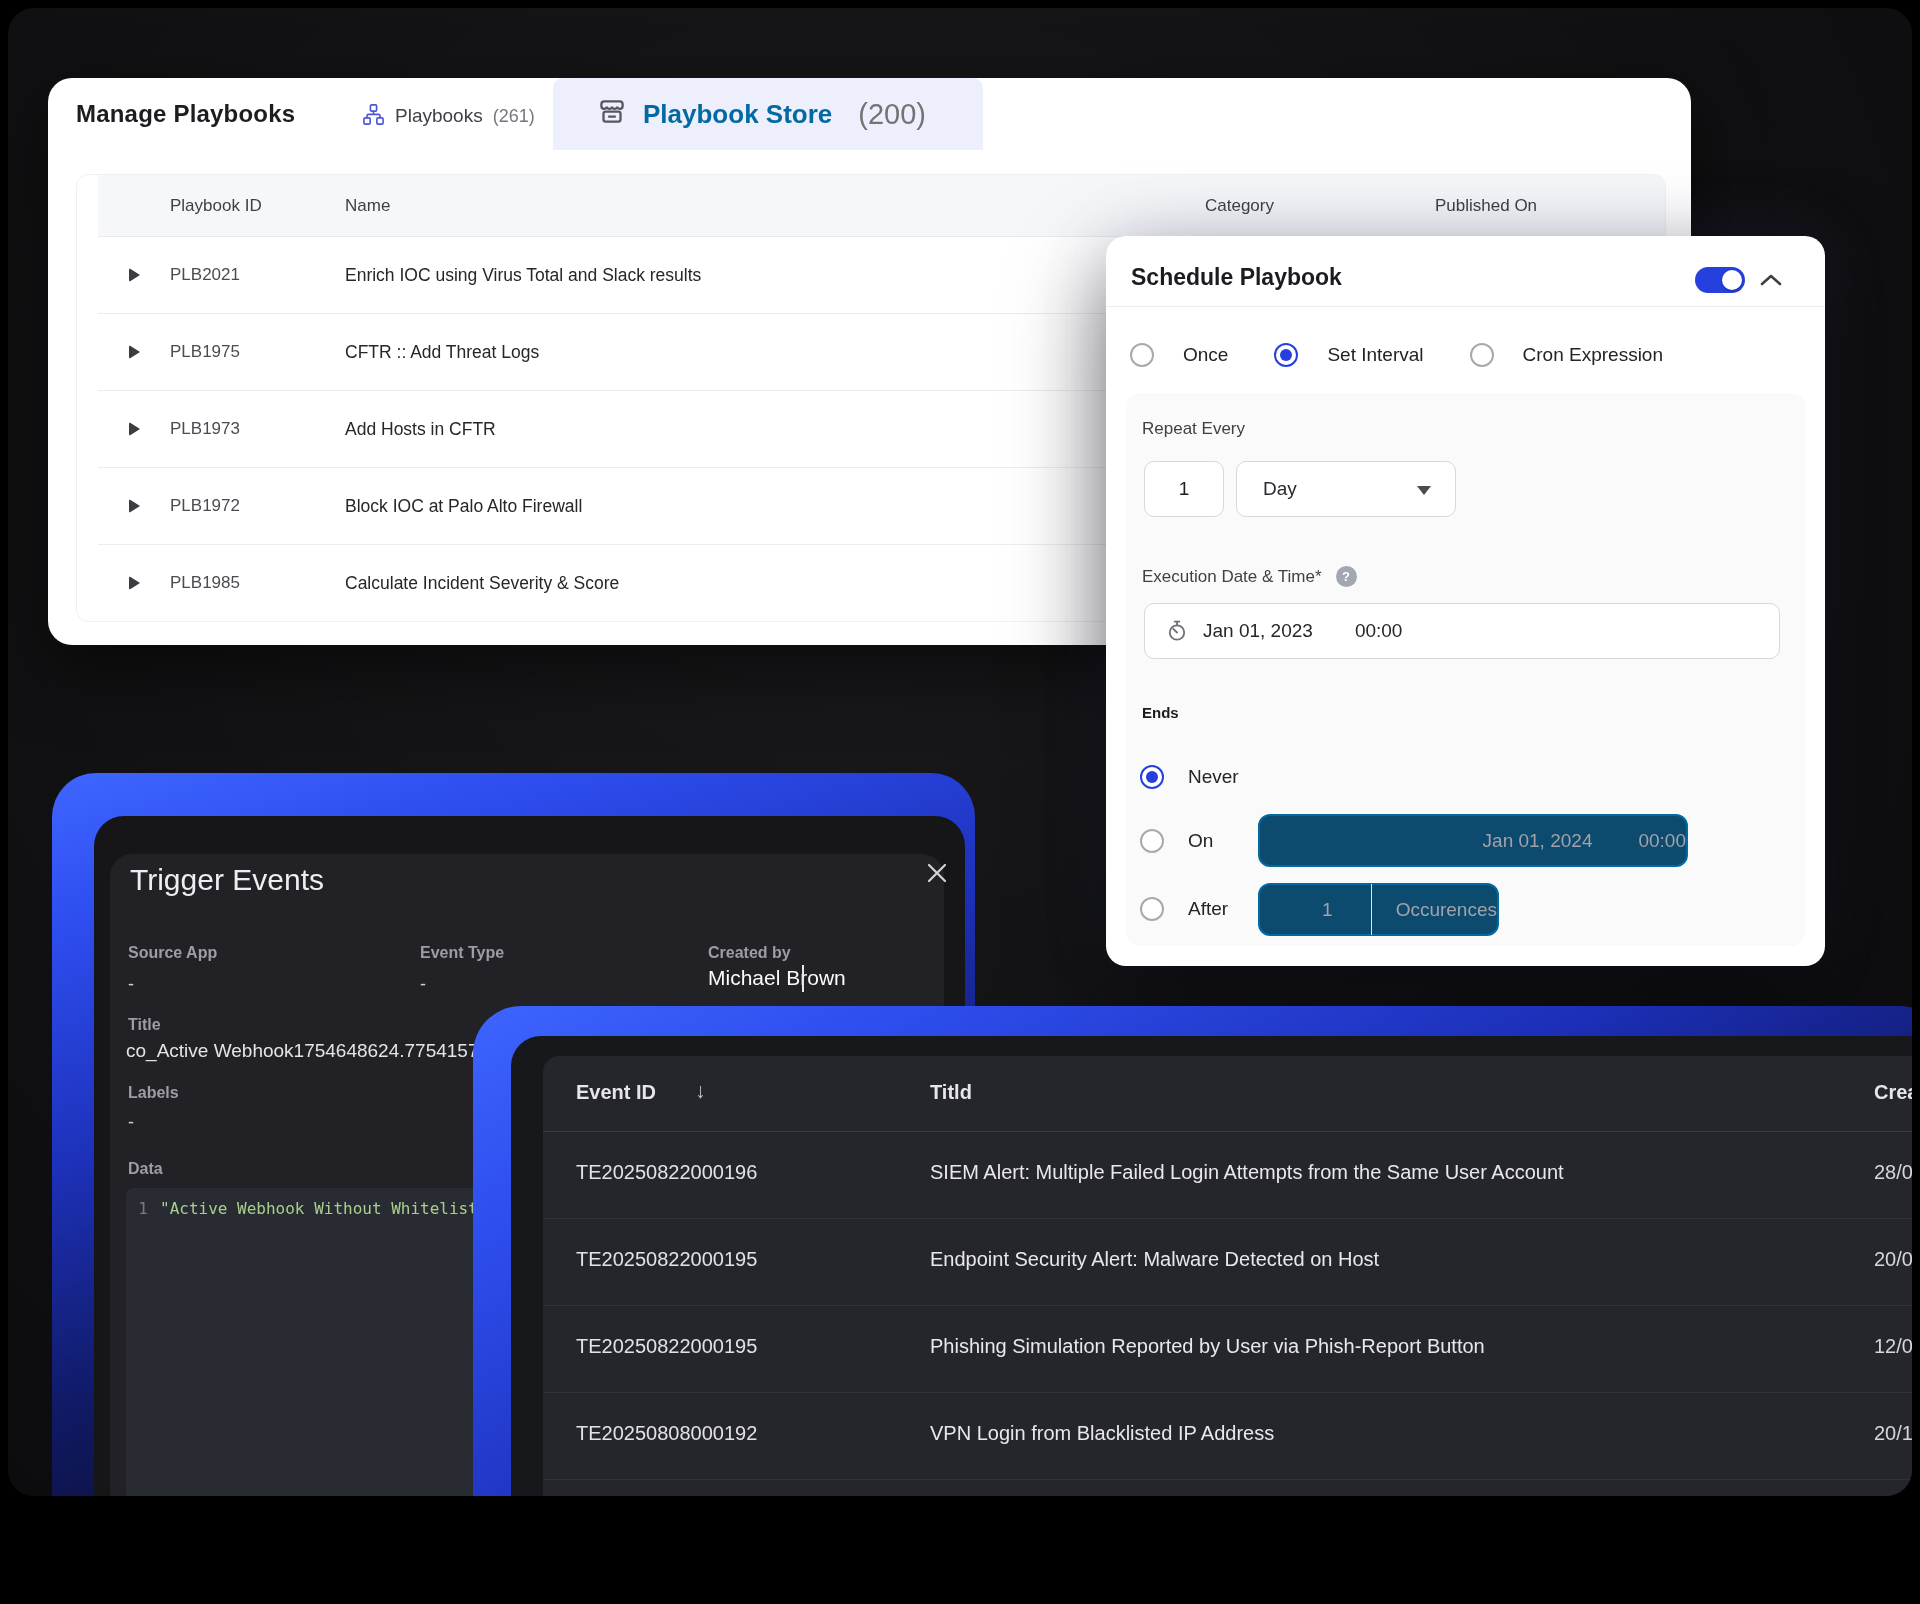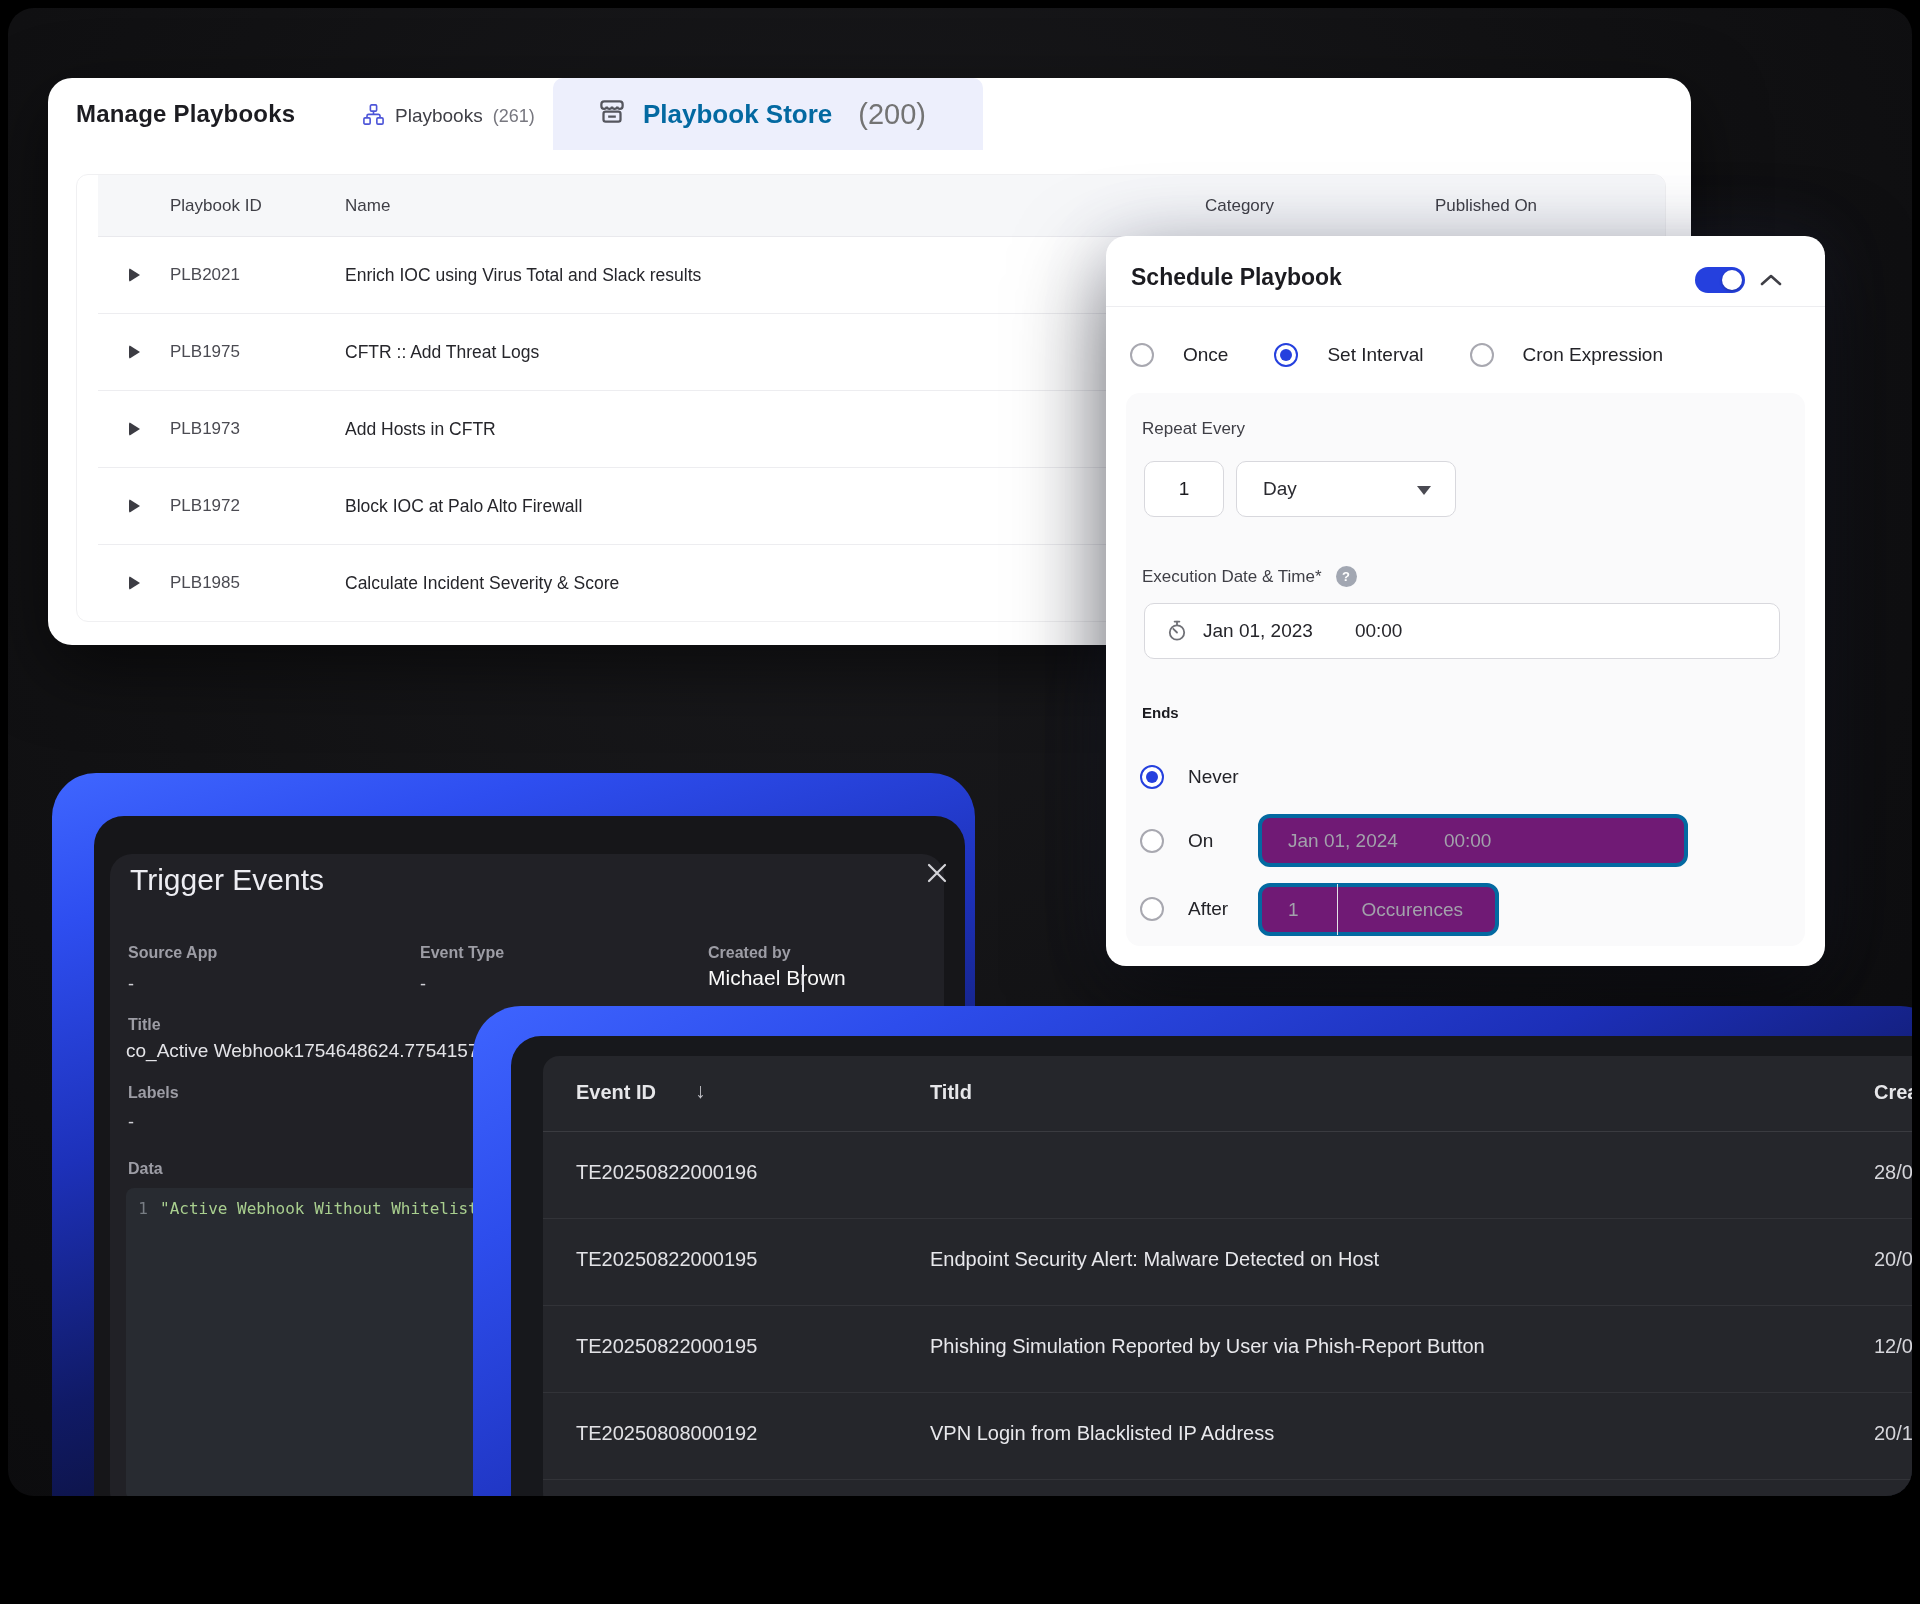--- a/index.html
+++ b/index.html
@@ -57,22 +57,22 @@
   .sel-caret{position:absolute;right:24px;top:24px;width:0;height:0;border-top:9px solid #4a4a52;
     border-left:7px solid transparent;border-right:7px solid transparent;}
   .sch-exec-label{left:36px;top:330px;display:flex;align-items:center;gap:14px;}
   .help{width:21px;height:21px;border-radius:50%;background:#a2a7b2;color:#fff;font-size:13px;font-weight:700;
     display:flex;align-items:center;justify-content:center;cursor:pointer;}
   .sch-date{left:38px;top:367px;width:636px;height:56px;padding-left:20px;gap:14px;font-size:19px;color:#26262b;cursor:pointer;}
   .sch-date .time{margin-left:28px;}
   .sch-ends{left:36px;top:468px;font-size:15px;font-weight:700;color:#1b1b20;}
   .end-row{display:flex;align-items:center;gap:24px;height:32px;}
   .end-row .lbl{font-size:19px;color:#232328;}
-  .dis-box{background:#701a75;border:4px solid #0369a1;border-radius:12px;box-sizing:border-box;
-    display:flex;align-items:center;color:#a2a2ab;font-size:19px;position:absolute;}
+  .dis-box{background:#0c4a6e;border:2px solid #0369a1;border-radius:12px;box-sizing:border-box;
+    display:flex;align-items:center;color:#a2a2ab;font-size:19px;position:absolute;justify-content:flex-end;}
   .end-on-input{left:152px;top:578px;width:430px;height:53px;padding-left:26px;}
   .end-on-input .time{margin-left:46px;}
   .end-after-input{left:152px;top:647px;width:241px;height:53px;padding-left:26px;}
   .end-after-input .divider{width:1px;height:51px;background:#e3e3e7;margin-left:38px;}
   .end-after-input .unit{margin-left:24px;}
 
   
   .trg-frame{left:44px;top:765px;width:923px;height:815px;border-radius:44px;
     background:linear-gradient(163deg,#3f66ff 0%,#2e4ef0 14%,#1d31ba 36%,#101a66 58%,#0b0e2e 78%,#090912 100%);}
   .trg-card{left:86px;top:808px;width:871px;height:752px;border-radius:30px;background:#161619;}
@@ -306,20 +306,21 @@
   <div class="abs ev-table">
     <div class="ev-thead">
       <div class="h h-id">Event ID</div>
       <div class="h-sort">↓</div>
       <div class="h h-title">Titld</div>
       <div class="h h-created">Creat</div>
     </div>
 
     <div class="ev-row">
       <div class="cell eid">TE20250822000196</div>
+      <div class="cell etitle">SIEM Alert: Multiple Failed Login Attempts from the Same User Account</div>
       <div class="cell edate">28/08</div>
     </div>
     <div class="ev-row">
       <div class="cell eid">TE20250822000195</div>
       <div class="cell etitle">Endpoint Security Alert: Malware Detected on Host</div>
       <div class="cell edate">20/03</div>
     </div>
     <div class="ev-row">
       <div class="cell eid">TE20250822000195</div>
       <div class="cell etitle">Phishing Simulation Reported by User via Phish-Report Button</div>

